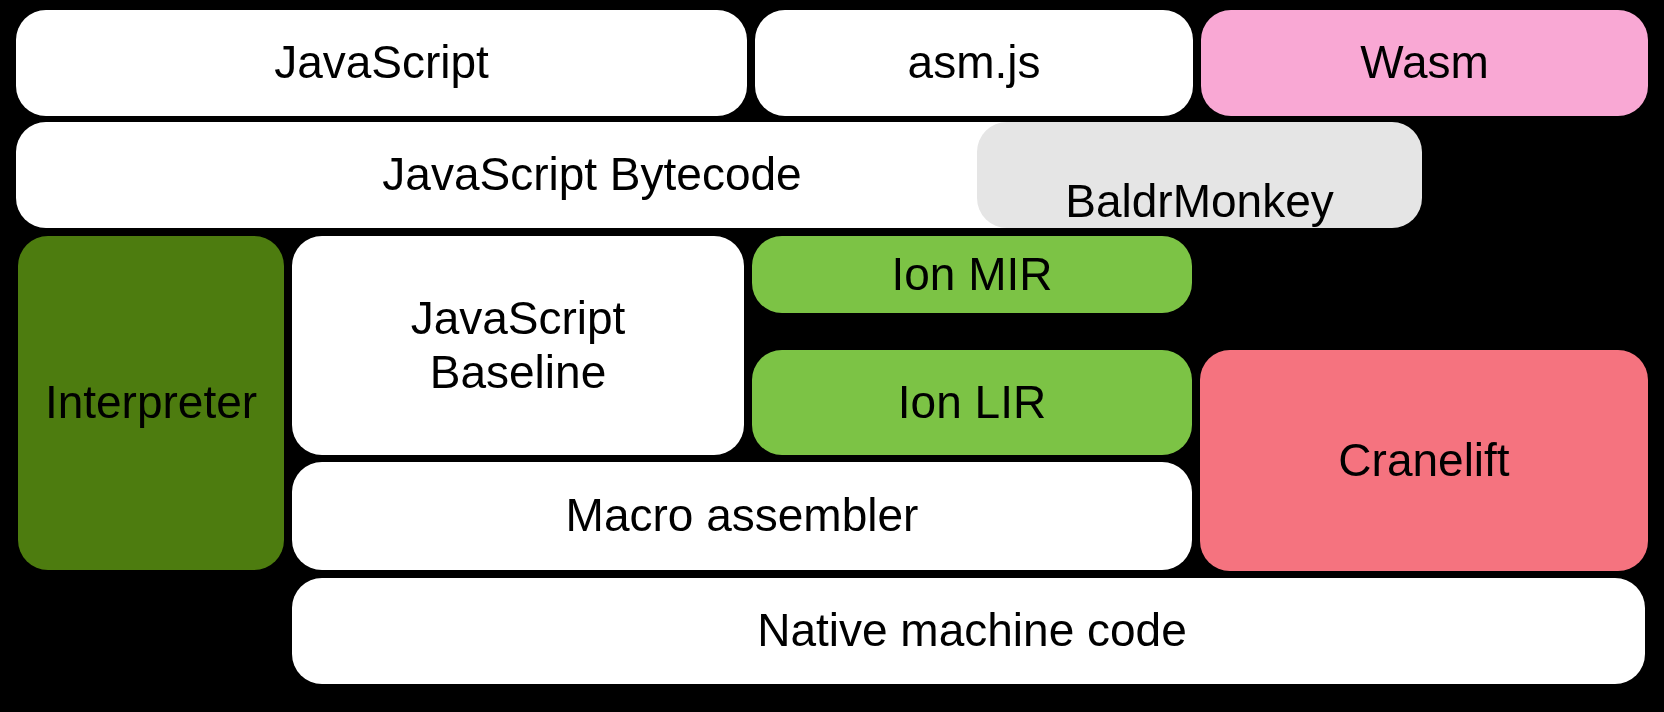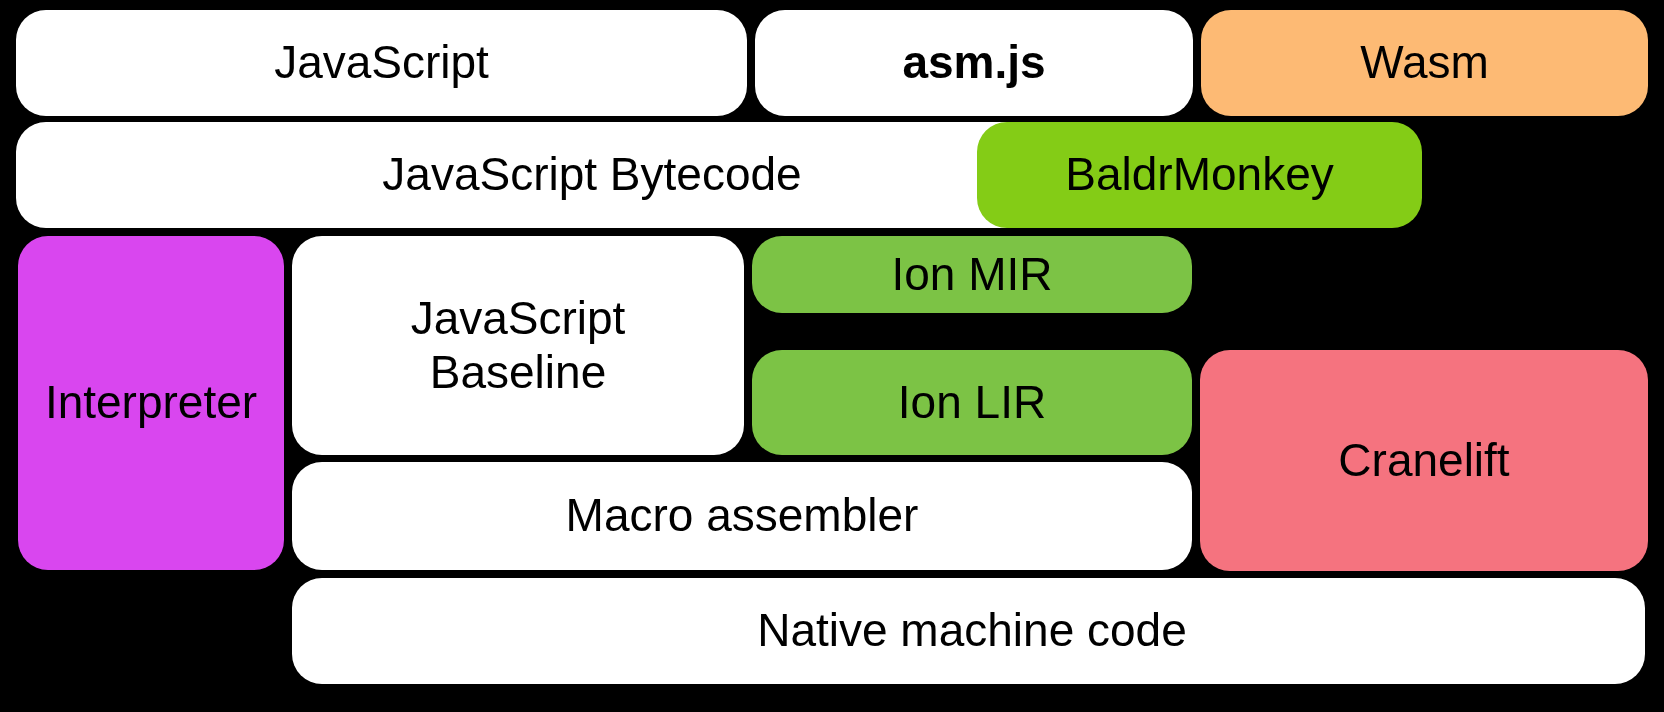--- a/index.html
+++ b/index.html
@@ -43,33 +43,33 @@
   .n-macro-assembler     { left: 292px;  top: 462px; width: 900px;  height: 108px; }
   .n-native-machine-code { left: 292px;  top: 578px; width: 1353px; height: 106px; padding-left: 7px; }
 </style>
 </head>
 <body style="background: rgb(0, 0, 0);">
 
 <div id="canvas" style="background: rgb(0, 0, 0);">
   <div class="node n-javascript" style="background: rgb(255, 255, 255);">
     <span>JavaScript</span>
   </div>
-  <div class="node n-asmjs" style="background: rgb(255, 255, 255); font-weight: bold;">
+  <div class="node n-asmjs" style="background: rgb(255, 255, 255);">
     <span>asm.js</span>
   </div>
-  <div class="node n-wasm" style="background: #fdba74;">
+  <div class="node n-wasm" style="background: #f9a8d4;">
     <span>Wasm</span>
   </div>
   <div class="node n-bytecode" style="background: rgb(255, 255, 255);">
     <span>JavaScript Bytecode</span>
   </div>
-  <div class="node n-baldrmonkey" style="background: #84cc16;">
+  <div class="node n-baldrmonkey" style="background: #e5e5e5; align-items: flex-end;">
     <span>BaldrMonkey</span>
   </div>
-  <div class="node n-interpreter" style="background: #d946ef;">
+  <div class="node n-interpreter" style="background: #4d7c0f;">
     <span>Interpreter</span>
   </div>
   <div class="node n-baseline" style="background: rgb(255, 255, 255);">
     <span>JavaScript
 Baseline</span>
   </div>
   <div class="node n-ion-mir" style="background: rgb(124, 195, 69);">
     <span>Ion MIR</span>
   </div>
   <div class="node n-ion-lir" style="background: rgb(124, 195, 69);">

